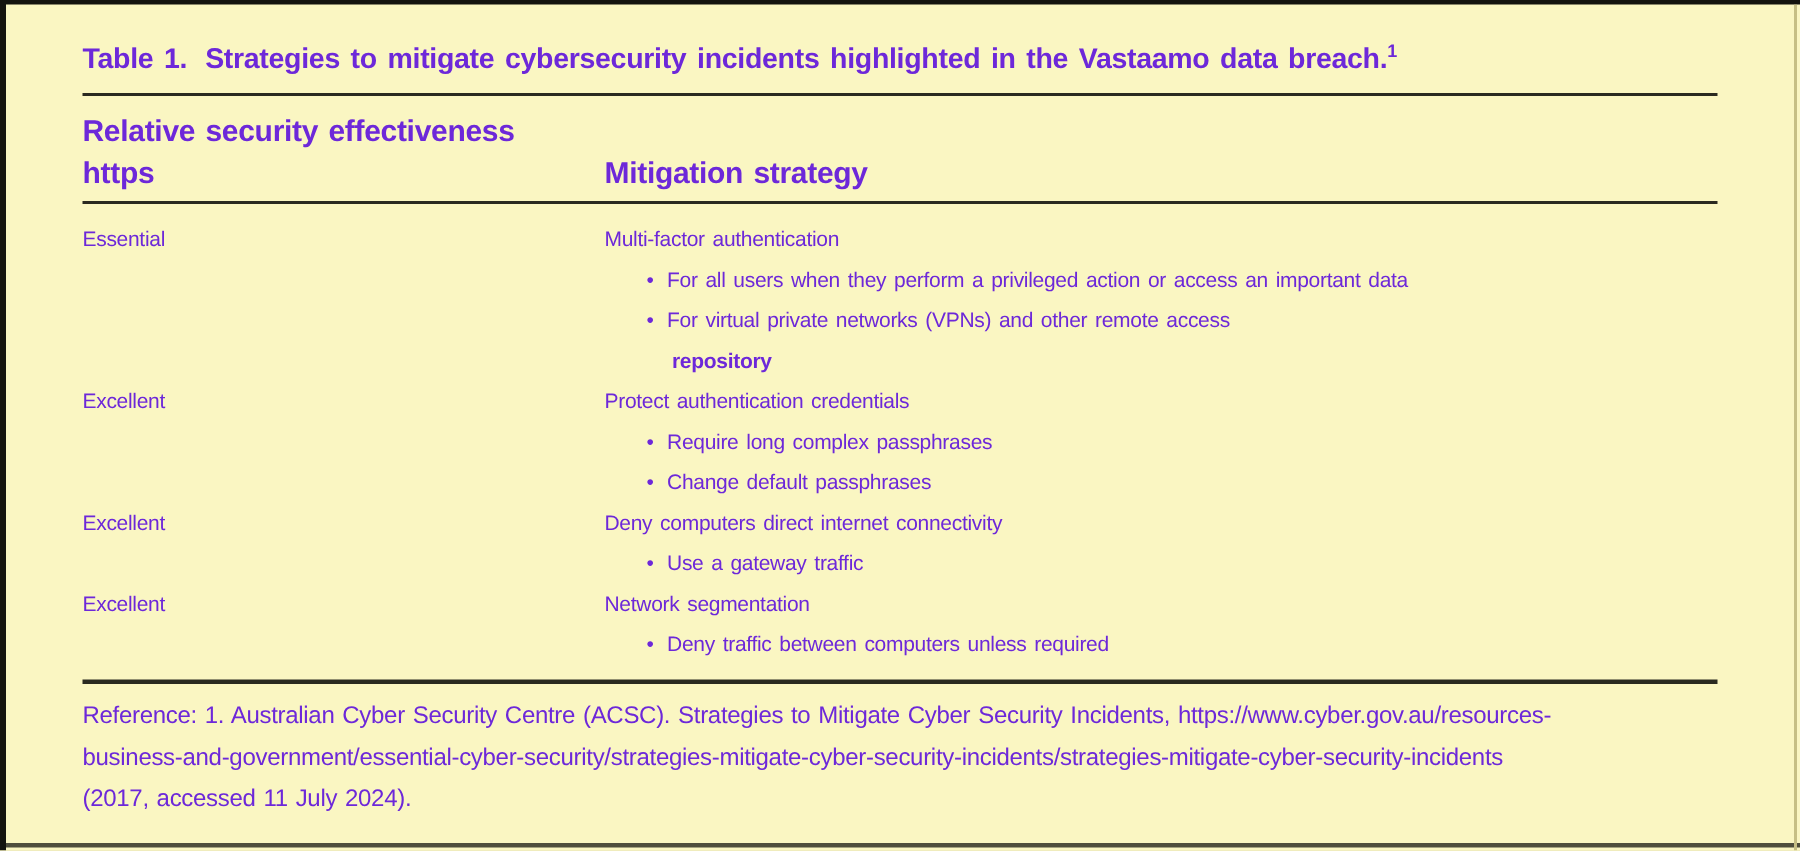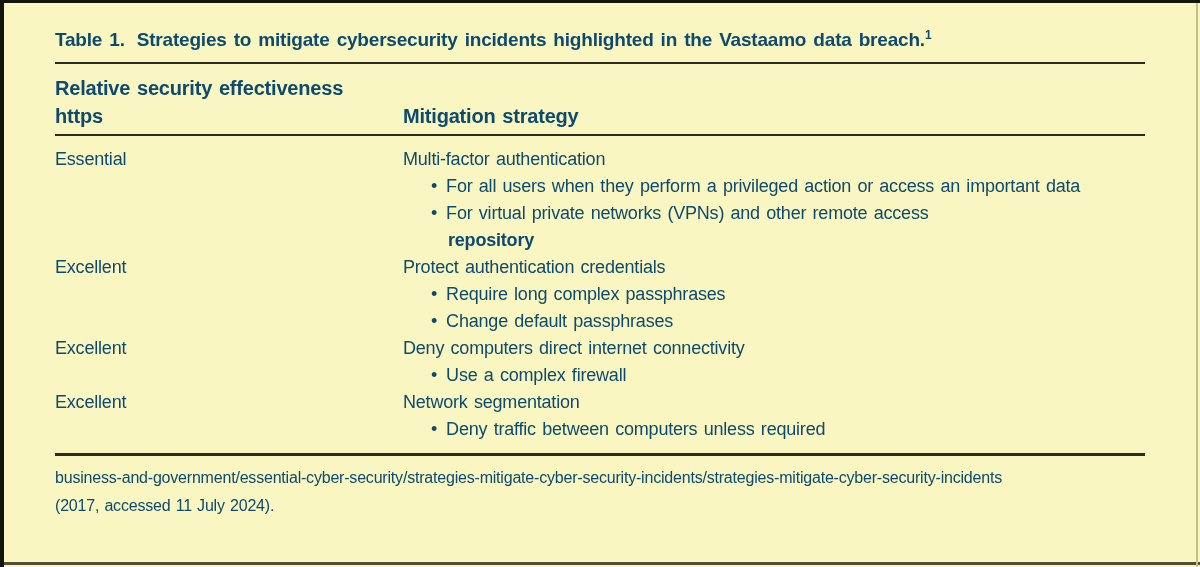--- a/index.html
+++ b/index.html
@@ -30,21 +30,21 @@
     position: absolute;
     left: 1192px;
     top: 0;
     width: 2px;
     height: 567px;
     background: #C6BF85;
   }
   .content {
     margin-left: 51px;
     width: 1090px;
-    color: #0c4a6e;
+    color: #6d28d9;
   }
   .title-row {
     padding-top: 25px;
     line-height: 24px;
     font-size: 19px;
     font-weight: bold;
     letter-spacing: -0.2px;
     word-spacing: 2px;
     white-space: nowrap;
   }
@@ -65,21 +65,21 @@
     font-size: 20px;
     font-weight: bold;
     line-height: 28px;
     letter-spacing: -0.2px;
     word-spacing: 1.5px;
   }
   .col1 { width: 348px; flex: 0 0 348px; }
   .col2 { flex: 1 1 auto; }
   .tbody {
     padding: 10px 0;
-    font-size: 18px;
+    font-size: 14px;
     line-height: 27px;
     letter-spacing: -0.2px;
     word-spacing: 1.5px;
   }
   .trow { display: flex; }
   .bullet-line { padding-left: 28px; }
   .dot { margin-right: 9px; }
   .cont-line { padding-left: 45px; font-weight: bold; }
   .reference {
     padding-top: 8px;
@@ -131,37 +131,38 @@
           <div>Protect authentication credentials</div>
           <div class="bullet-line"><span class="dot">•</span><span>Require long complex passphrases</span></div>
           <div class="bullet-line"><span class="dot">•</span><span>Change default passphrases</span></div>
         </div>
       </div>
 
       <div class="trow">
         <div class="col1">Excellent</div>
         <div class="col2">
           <div>Deny computers direct internet connectivity</div>
-          <div class="bullet-line"><span class="dot">•</span><span>Use a complex firewall</span></div>
+          <div class="bullet-line"><span class="dot">•</span><span>Use a gateway traffic</span></div>
         </div>
       </div>
 
       <div class="trow">
         <div class="col1">Excellent</div>
         <div class="col2">
           <div>Network segmentation</div>
           <div class="bullet-line"><span class="dot">•</span><span>Deny traffic between computers unless required</span></div>
         </div>
       </div>
 
     </div>
 
     <div class="rule rule-foot"></div>
 
     <div class="reference">
+      <div>Reference: 1. Australian Cyber Security Centre (ACSC). Strategies to Mitigate Cyber Security Incidents, https://www.cyber.gov.au/resources-</div>
       <div>business-and-government/essential-cyber-security/strategies-mitigate-cyber-security-incidents/strategies-mitigate-cyber-security-incidents</div>
       <div>(2017, accessed 11 July 2024).</div>
     </div>
 
   </div>
 
   <div class="border-bottom"></div>
   <div class="border-right"></div>
 </div>
 

